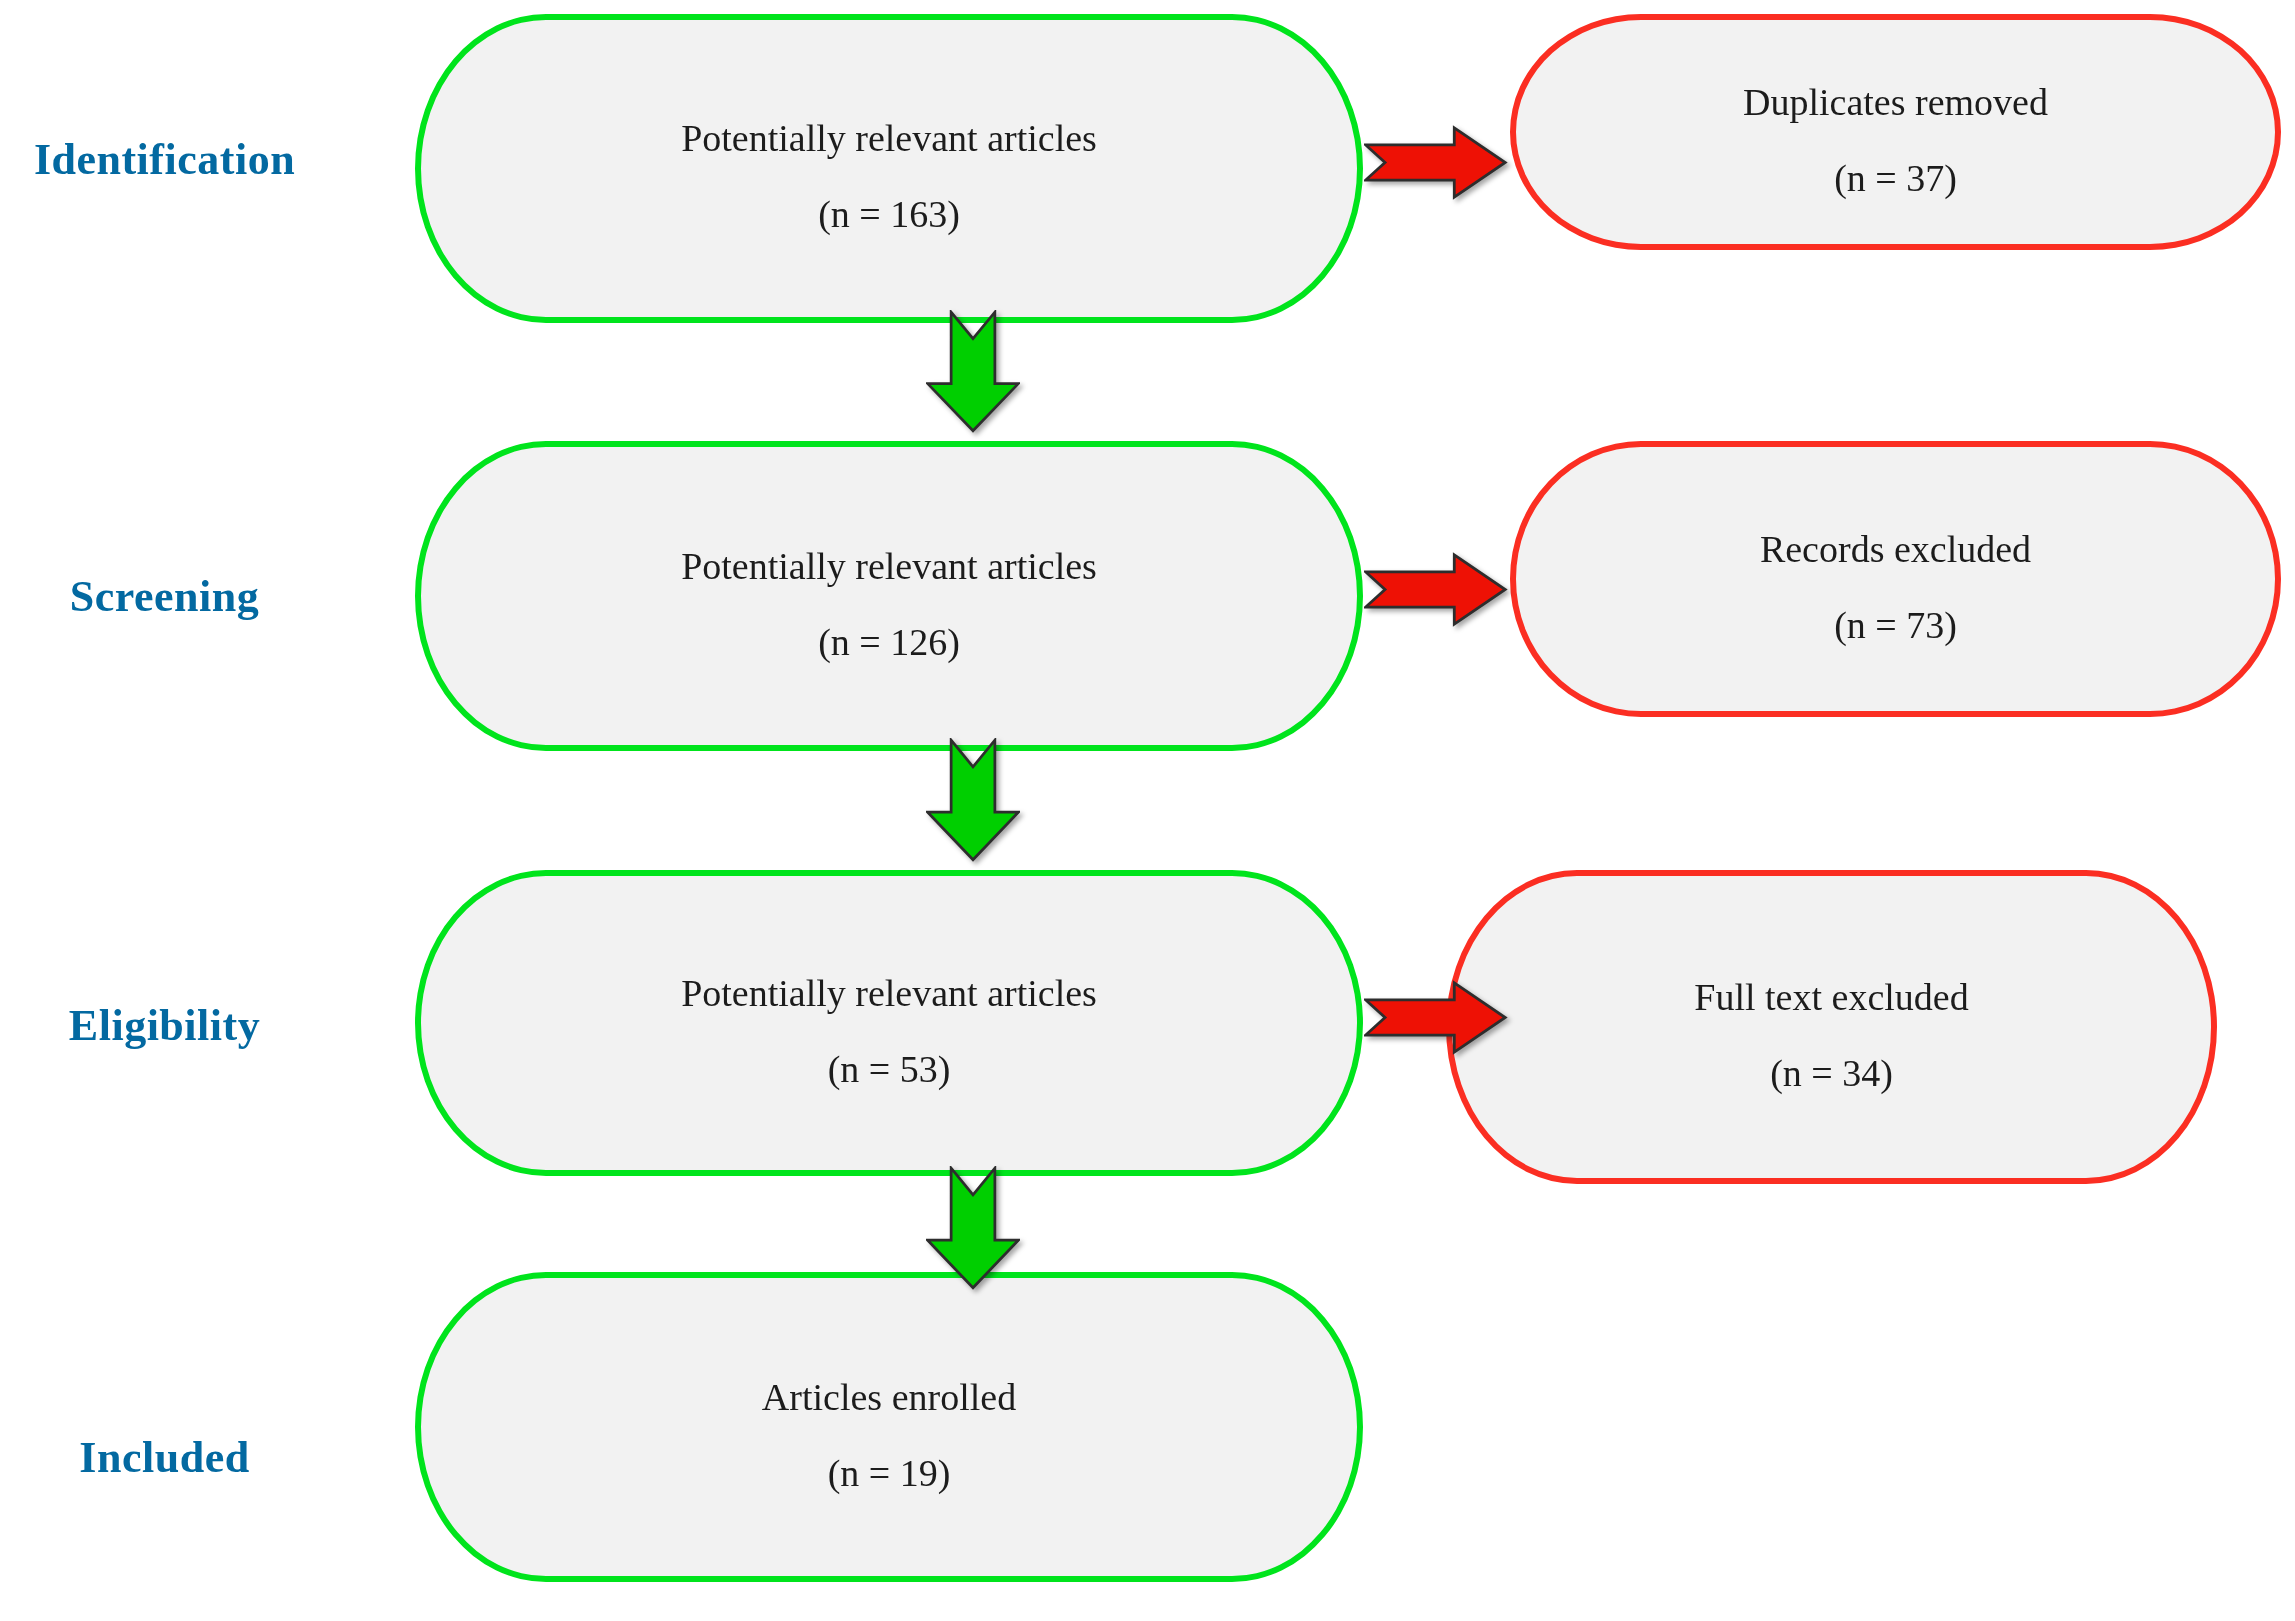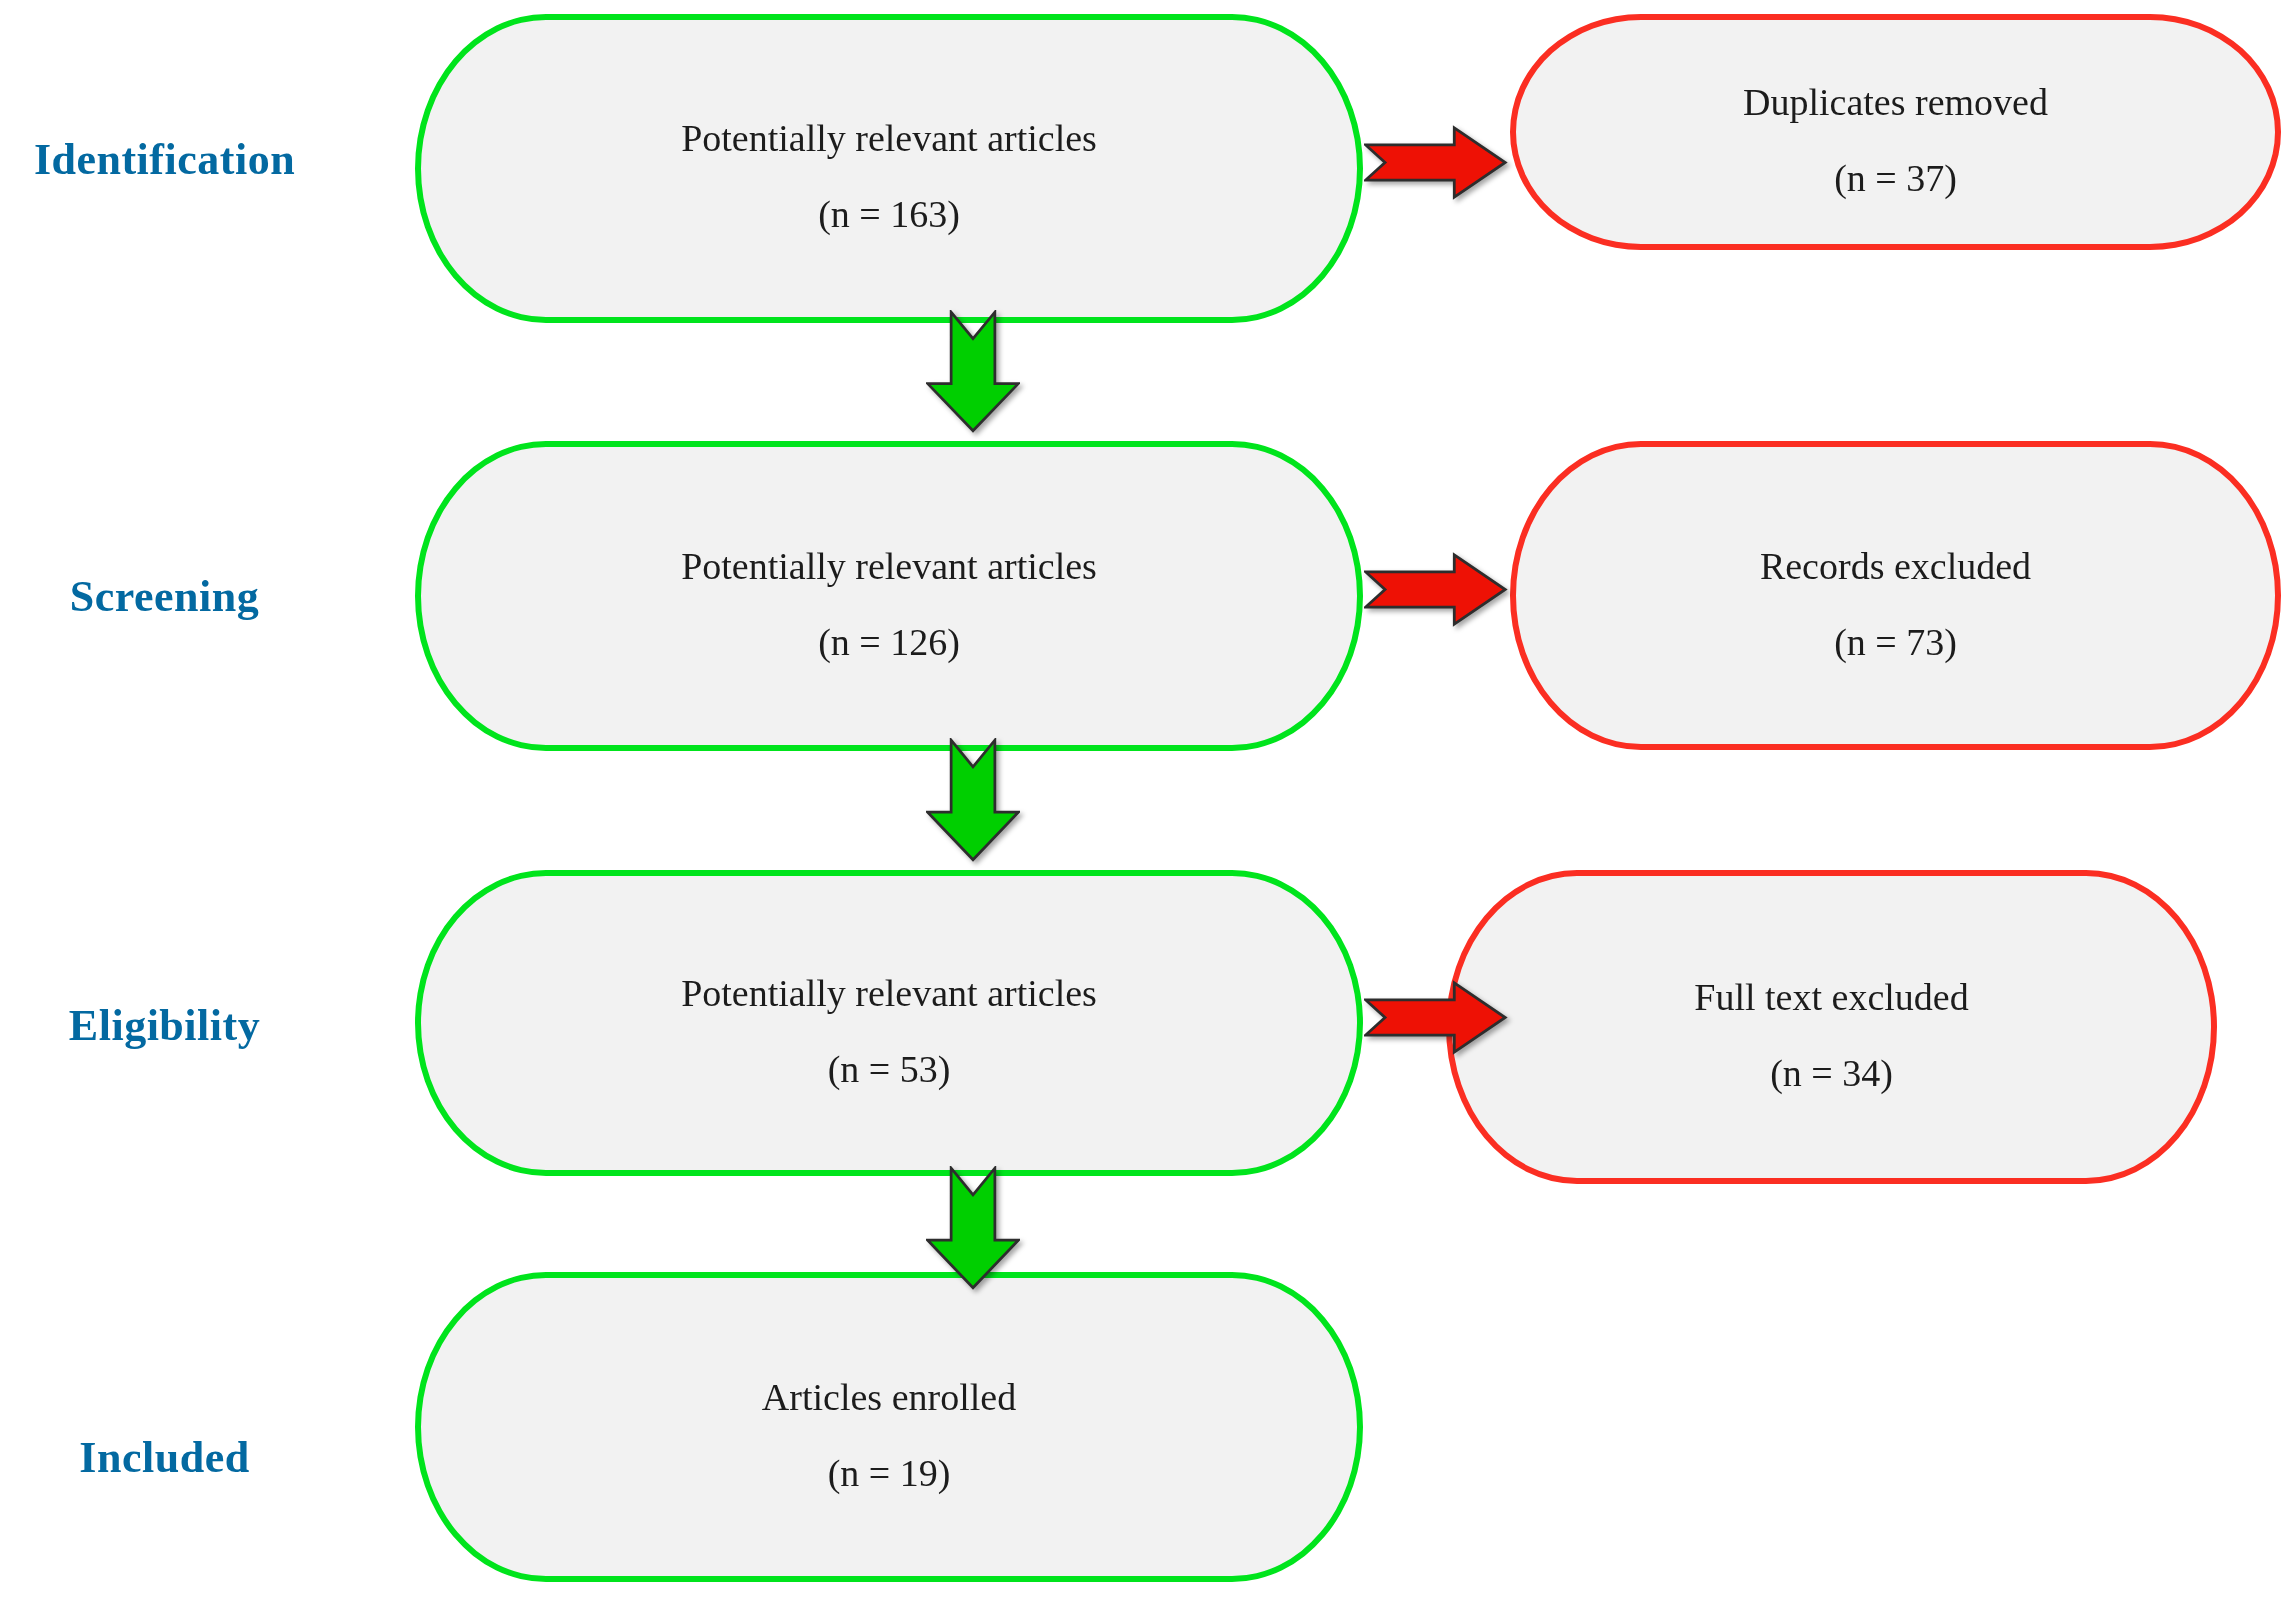--- a/index.html
+++ b/index.html
@@ -52,21 +52,21 @@
   .flow-box .box-line { white-space: nowrap; }
   .green-box { border: 6px solid #00e41c; }
   .red-box   { border: 6px solid #fb2e22; }
 
   #main-box-1 { left: 415px;  top: 13.7px;   width: 948px; height: 309px; }
   #main-box-2 { left: 415px;  top: 441px;  width: 948px; height: 310px; }
   #main-box-3 { left: 415px;  top: 870px; width: 948px; height: 306px; }
   #main-box-4 { left: 415px;  top: 1272px; width: 948px; height: 310px; }
 
   #side-box-1 { left: 1510px; top: 13.7px;   width: 771px; height: 236px; }
-  #side-box-2 { left: 1510px; top: 441px;  width: 771px; height: 309px; }
+  #side-box-2 { left: 1510px; top: 441px;  width: 771px; height: 276px; }
   #side-box-3 { left: 1446px; top: 870px; width: 771px; height: 314px; }
 
   
   .arrow {
     position: absolute;
     filter: drop-shadow(3.3px 3.8px 2.7px rgba(0,0,0,0.35));
   }
   .arrow svg { display: block; width: 100%; height: 100%; }
 
   #down-arrow-1 { left: 926px; top: 310px;  width: 94px; height: 123px; }

